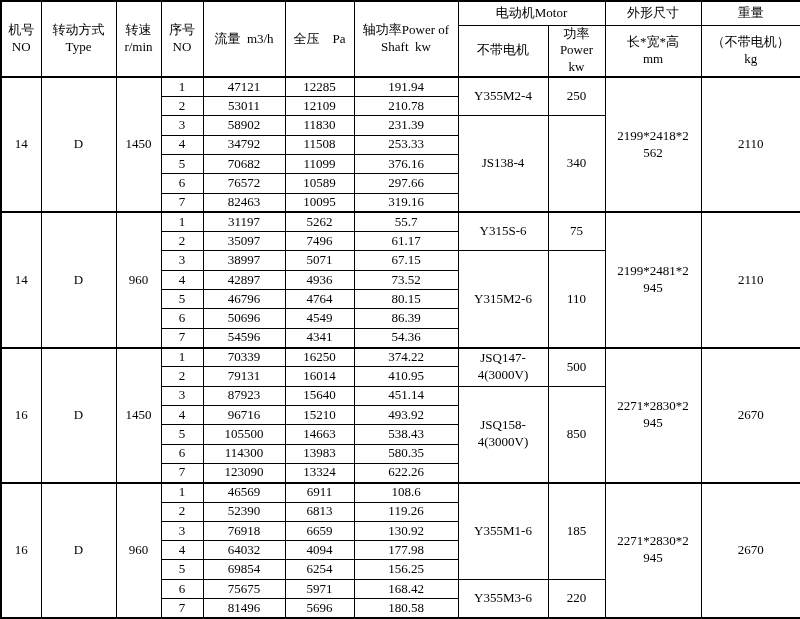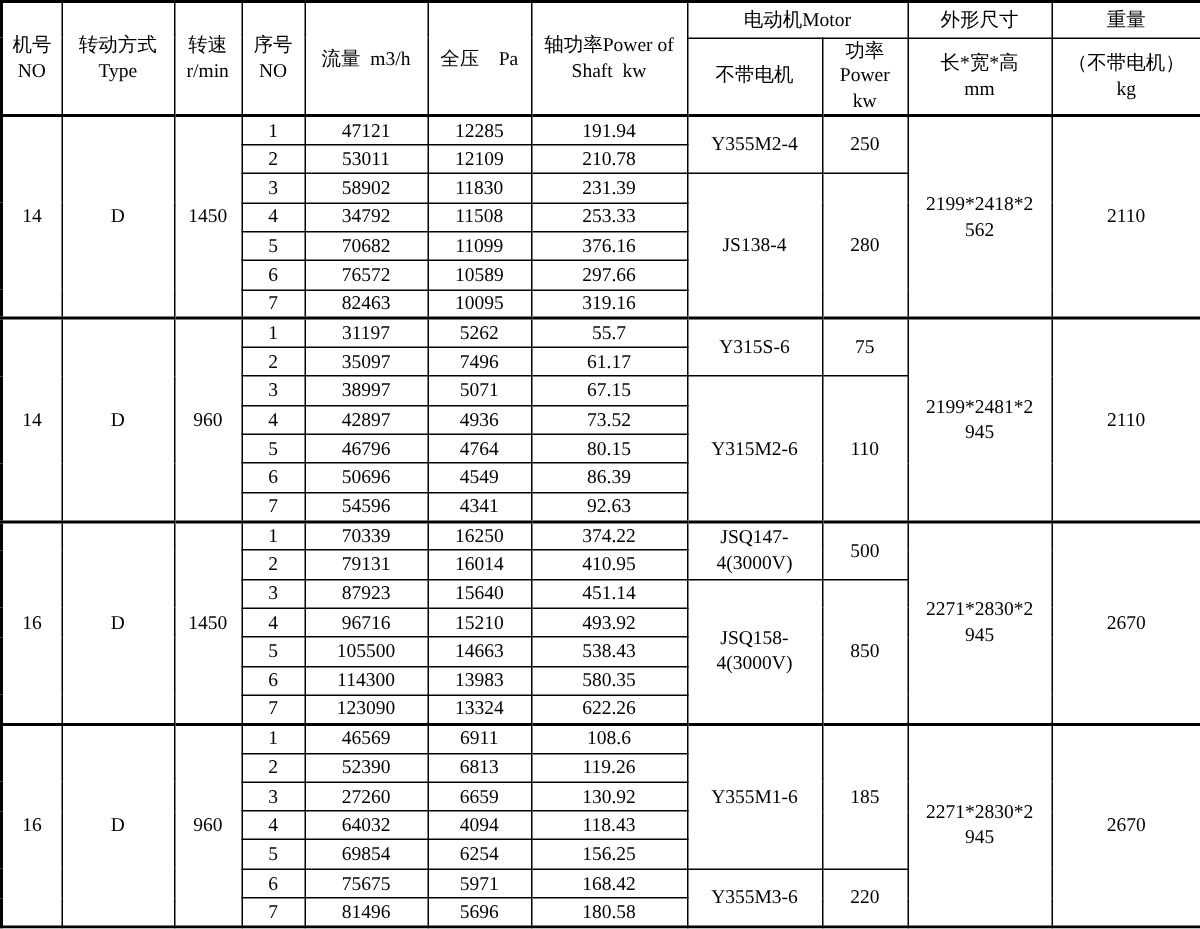--- a/index.html
+++ b/index.html
@@ -83,21 +83,21 @@
       <td>53011</td>
       <td>12109</td>
       <td>210.78</td>
     </tr>
     <tr>
       <td>3</td>
       <td>58902</td>
       <td>11830</td>
       <td>231.39</td>
       <td rowspan="5" class="model">JS138-4</td>
-      <td rowspan="5">280</td>
+      <td rowspan="5">340</td>
     </tr>
     <tr>
       <td>4</td>
       <td>34792</td>
       <td>11508</td>
       <td>253.33</td>
     </tr>
     <tr>
       <td>5</td>
       <td>70682</td>
@@ -159,21 +159,21 @@
     <tr>
       <td>6</td>
       <td>50696</td>
       <td>4549</td>
       <td>86.39</td>
     </tr>
     <tr>
       <td>7</td>
       <td>54596</td>
       <td>4341</td>
-      <td>92.63</td>
+      <td>54.36</td>
     </tr>
 
     <tr class="gs">
       <td rowspan="7">16</td>
       <td rowspan="7">D</td>
       <td rowspan="7">1450</td>
       <td>1</td>
       <td>70339</td>
       <td>16250</td>
       <td>374.22</td>
@@ -235,29 +235,29 @@
       <td rowspan="7">2670</td>
     </tr>
     <tr>
       <td>2</td>
       <td>52390</td>
       <td>6813</td>
       <td>119.26</td>
     </tr>
     <tr>
       <td>3</td>
-      <td>27260</td>
+      <td>76918</td>
       <td>6659</td>
       <td>130.92</td>
     </tr>
     <tr>
       <td>4</td>
       <td>64032</td>
       <td>4094</td>
-      <td>118.43</td>
+      <td>177.98</td>
     </tr>
     <tr>
       <td>5</td>
       <td>69854</td>
       <td>6254</td>
       <td>156.25</td>
     </tr>
     <tr>
       <td>6</td>
       <td>75675</td>

